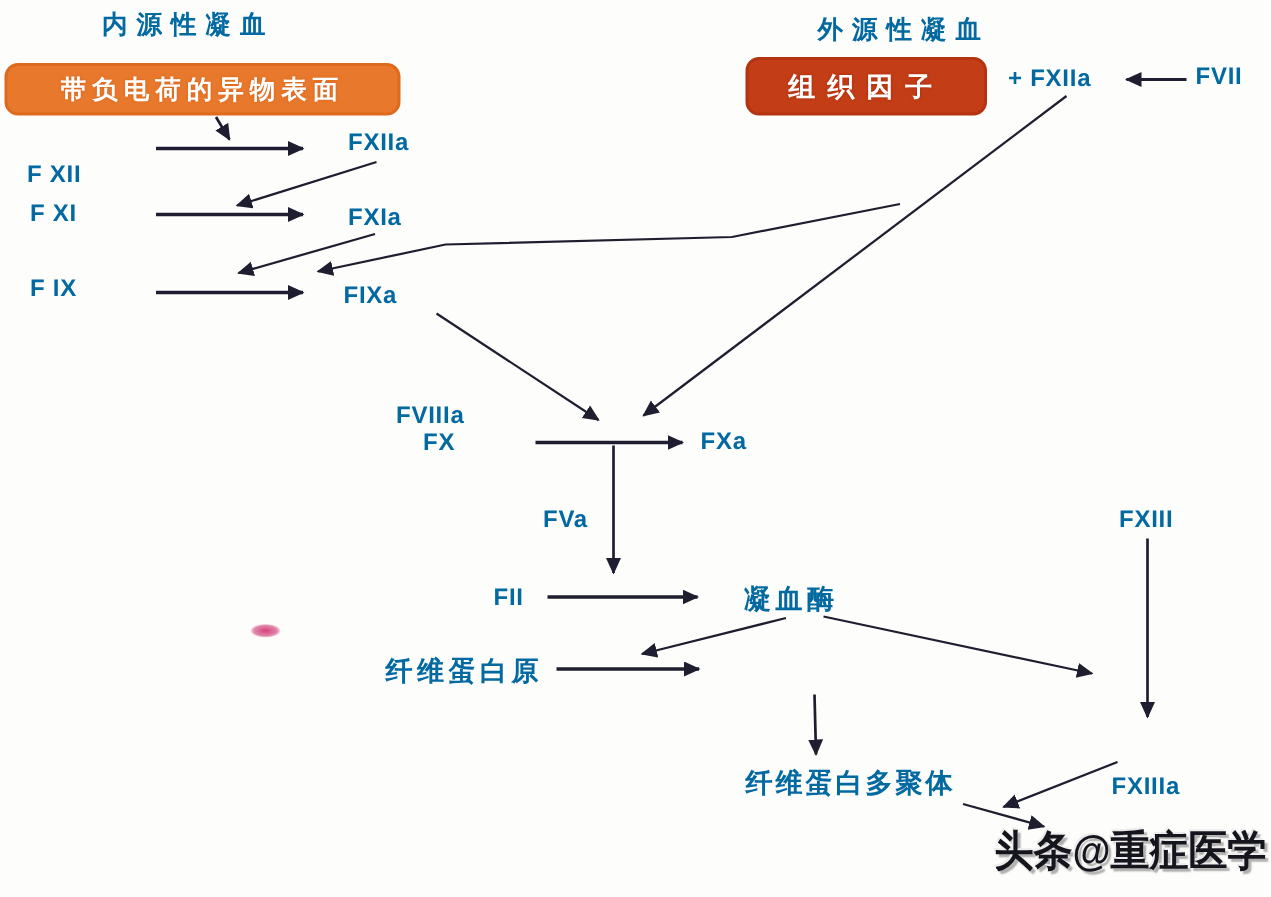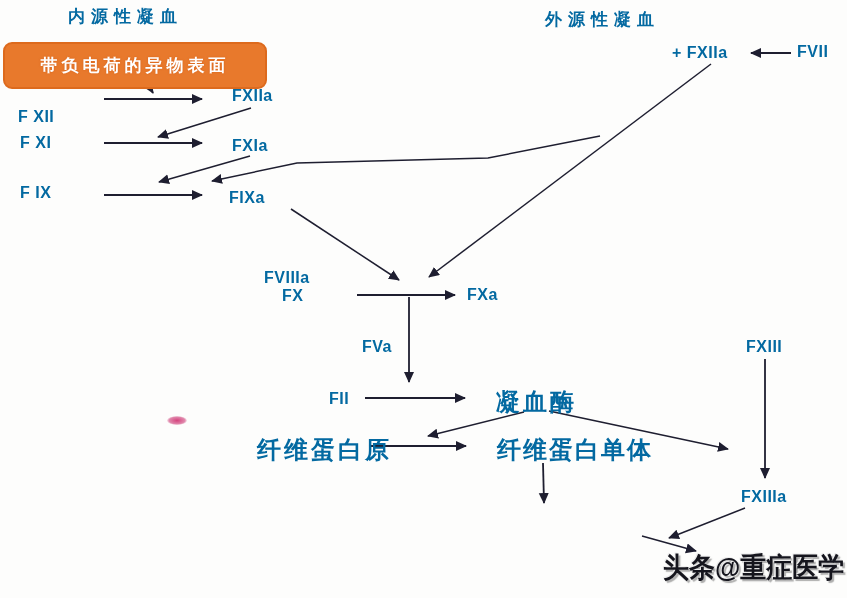--- a/index.html
+++ b/index.html
@@ -11,31 +11,31 @@
     overflow:hidden;
   }
   .lbl{
     position:absolute;
     color:#0369a1;
     font-weight:700;
     white-space:nowrap;
     line-height:1;
   }
   .factor{font-size:16px;letter-spacing:0.5px;}
-  .cn{font-size:24px;letter-spacing:2px;}
+  .cn{font-size:18px;letter-spacing:2px;}
   .heading{font-size:17px;letter-spacing:6px;}
   .box{
     position:absolute;
     display:flex;align-items:center;justify-content:center;
     border-radius:9px;
     color:#ffffff;font-weight:700;
     box-sizing:border-box;
   }
   #box-foreign-surface{
-    left:3px;top:42px;width:264px;height:47px;
+    left:3px;top:42px;width:264px;height:35px;
     background:#e8792c;border:2px solid #dd6a1d;
     font-size:17px;letter-spacing:4px;
     text-shadow:0 0 2px rgba(200,80,10,.6);
   }
   #box-tissue-factor{
     left:497px;top:38px;width:161px;height:39px;
     background:#c33d16;border:2px solid #b53310;
     font-size:18px;letter-spacing:8px;
     text-shadow:0 0 2px rgba(150,30,5,.6);
   }
@@ -89,20 +89,21 @@
       <path d="M765,359 L765,478" stroke-width="1.8" marker-end="url(#ah)"></path>
       <path d="M745,508 L669,538" stroke-width="1.5" marker-end="url(#ah)"></path>
       <path d="M642,536 L696,551" stroke-width="1.5" marker-end="url(#ah)"></path>
     </g>
   </svg>
 
   <div class="lbl heading" style="left:68px;top:8px;">内源性凝血</div>
   <div class="lbl heading" style="left:545px;top:11px;">外源性凝血</div>
 
   <div class="box" id="box-foreign-surface">带负电荷的异物表面</div>
+  <div class="box" id="box-tissue-factor">组织因子</div>
 
   <div class="lbl factor" style="left:672px;top:45px;">+ FXIIa</div>
   <div class="lbl factor" style="left:797px;top:44px;">FVII</div>
 
   <div class="lbl factor" style="left:18px;top:87px;margin-top:22px;">F XII</div>
   <div class="lbl factor" style="left:232px;top:88px;">FXIIa</div>
 
   <div class="lbl factor" style="left:20px;top:135px;">F XI</div>
   <div class="lbl factor" style="left:232px;top:138px;">FXIa</div>
 
@@ -111,22 +112,22 @@
 
   <div class="lbl factor" style="left:264px;top:238px;margin-top:32px;">FVIIIa</div>
 
   <div class="lbl factor" style="left:282px;top:288px;text-align:right;">FX</div>
   <div class="lbl factor" style="left:467px;top:287px;">FXa</div>
 
   <div class="lbl factor" style="left:362px;top:339px;">FVa</div>
   <div class="lbl factor" style="left:329px;top:391px;">FII</div>
 
   <div class="lbl factor" style="left:746px;top:339px;text-align:center;">FXIII</div>
-  <div class="lbl factor" style="left:741px;top:489px;">FXIIIa</div>
+  <div class="lbl factor" style="left:741px;top:517px;">FXIIIa</div>
 
   <div class="lbl cn" style="left:496px;top:390px;letter-spacing:3px;">凝血酶</div>
   <div class="lbl cn" style="left:257px;top:438px;letter-spacing:3px;">纤维蛋白原</div>
-  <div class="lbl cn" style="left:497px;top:438px;">纤维蛋白单体</div>
+  <div class="lbl cn" style="left:497px;top:513px;">纤维蛋白多聚体</div>
 
   <div id="pink-mark"></div>
   <div id="watermark">头条@重症医学</div>
 
 </div>
 
 </body></html>

